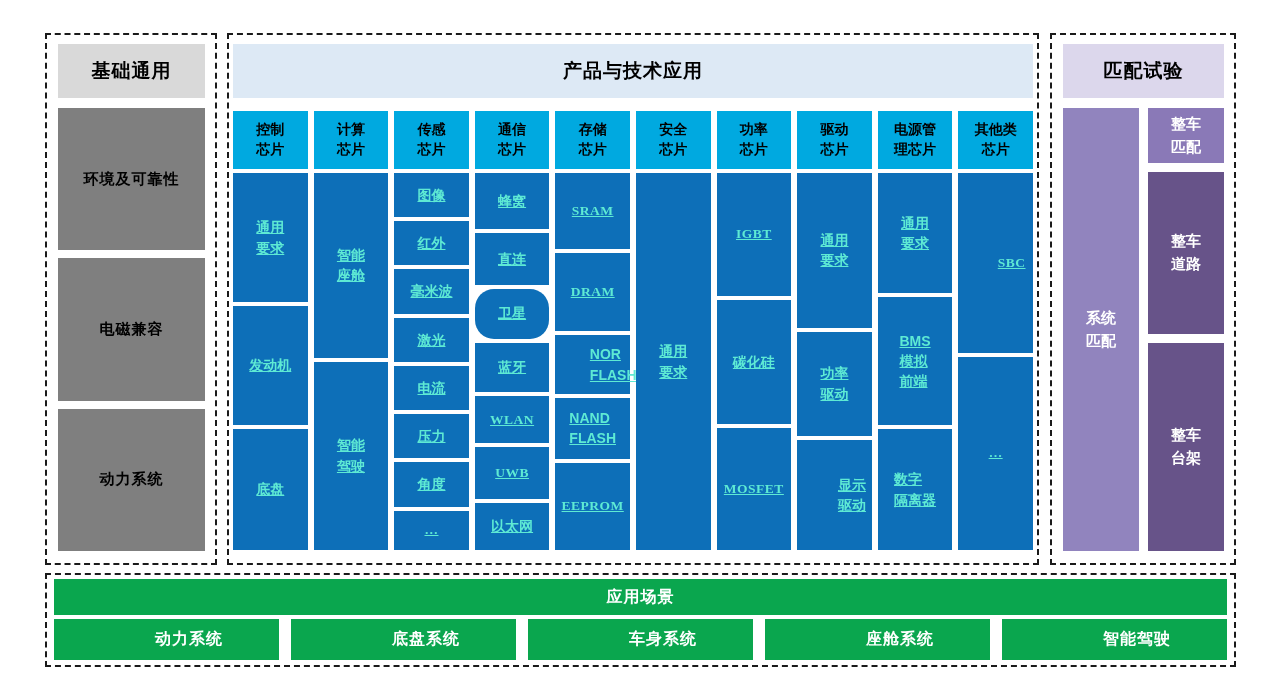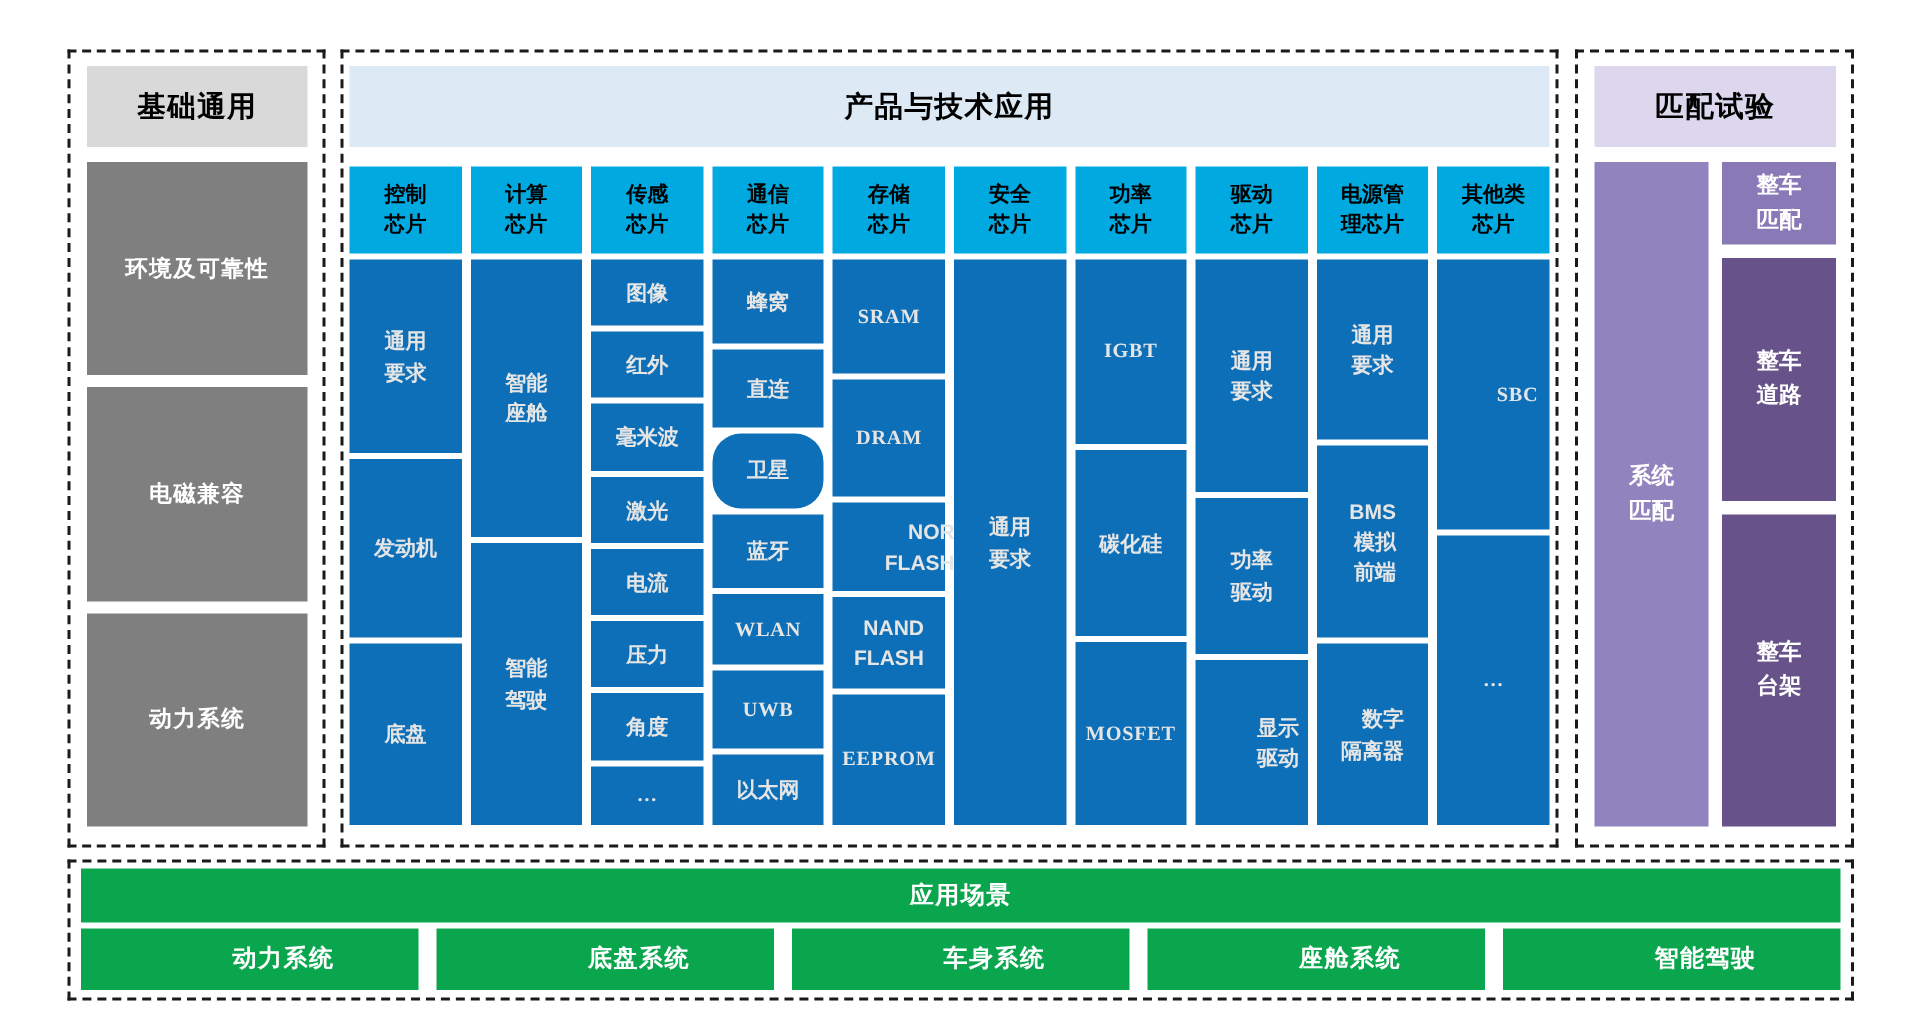--- a/index.html
+++ b/index.html
@@ -15,33 +15,33 @@
   .panel-bottom { left:45px;  top:573px; width:1191px; height:94px; padding:4px 7px 5px 7px; }
 
   .hdr { flex:0 0 54px; display:flex; align-items:center; justify-content:center;
          font-weight:bold; font-size:19px; color:#000; letter-spacing:1px; }
   .grayband   { background:#d9d9d9; }
   .blueband   { background:#dde9f5; }
   .purpleband { background:#dcd7ec; }
 
   
   .stack { margin-top:10px; flex:1; display:flex; flex-direction:column; gap:8px; }
-  .gray-box { flex:1; background:#7f7f7f; color:#ffffff; font-weight:bold; font-size:15px;
+  .gray-box { flex:1; background:#7f7f7f; color:#000000; font-weight:bold; font-size:15px;
               display:flex; align-items:center; justify-content:center; letter-spacing:1px; }
 
   
   .cols { margin-top:13px; flex:1; display:flex; gap:6px; }
   .col  { flex:1; display:flex; flex-direction:column; min-width:0; }
   .col-hdr { flex:0 0 58px; margin-bottom:4px; background:#00a9e0; color:#000;
              font-weight:bold; font-size:14px; line-height:1.4; text-align:center;
              display:flex; align-items:center; justify-content:center; white-space:pre-line; }
   .col-body { flex:1; display:flex; flex-direction:column; gap:4px; }
-  .bbox { background:#0d6fb8; color:#e5e5e5; font-weight:bold; font-size:14px; line-height:1.45;
-          text-align:right; display:flex; align-items:center; justify-content:center;
-          white-space:pre-line; min-height:0; }
+  .bbox { background:#0d6fb8; color:#5eead4; font-weight:bold; font-size:14px; line-height:1.45;
+          text-align:left; display:flex; align-items:center; justify-content:center;
+          white-space:pre-line; min-height:0;text-decoration:underline; }
   .bbox.latin { font-family:"Liberation Serif", serif; font-size:13.5px; letter-spacing:0.5px; line-height:1.5; }
 
   
   .match-body { margin-top:10px; flex:1; display:flex; gap:9px; }
   .match-left { flex:1; background:#9184be; color:#fff; font-weight:bold; font-size:15px;
                 line-height:1.5; text-align:center; display:flex; align-items:center;
                 justify-content:center; white-space:pre-line; }
   .match-right { flex:1; display:flex; flex-direction:column; gap:9px; }
   .mbox { color:#fff; font-weight:bold; font-size:15px; line-height:1.5; text-align:center;
           display:flex; align-items:center; justify-content:center; white-space:pre-line; min-height:0; }

